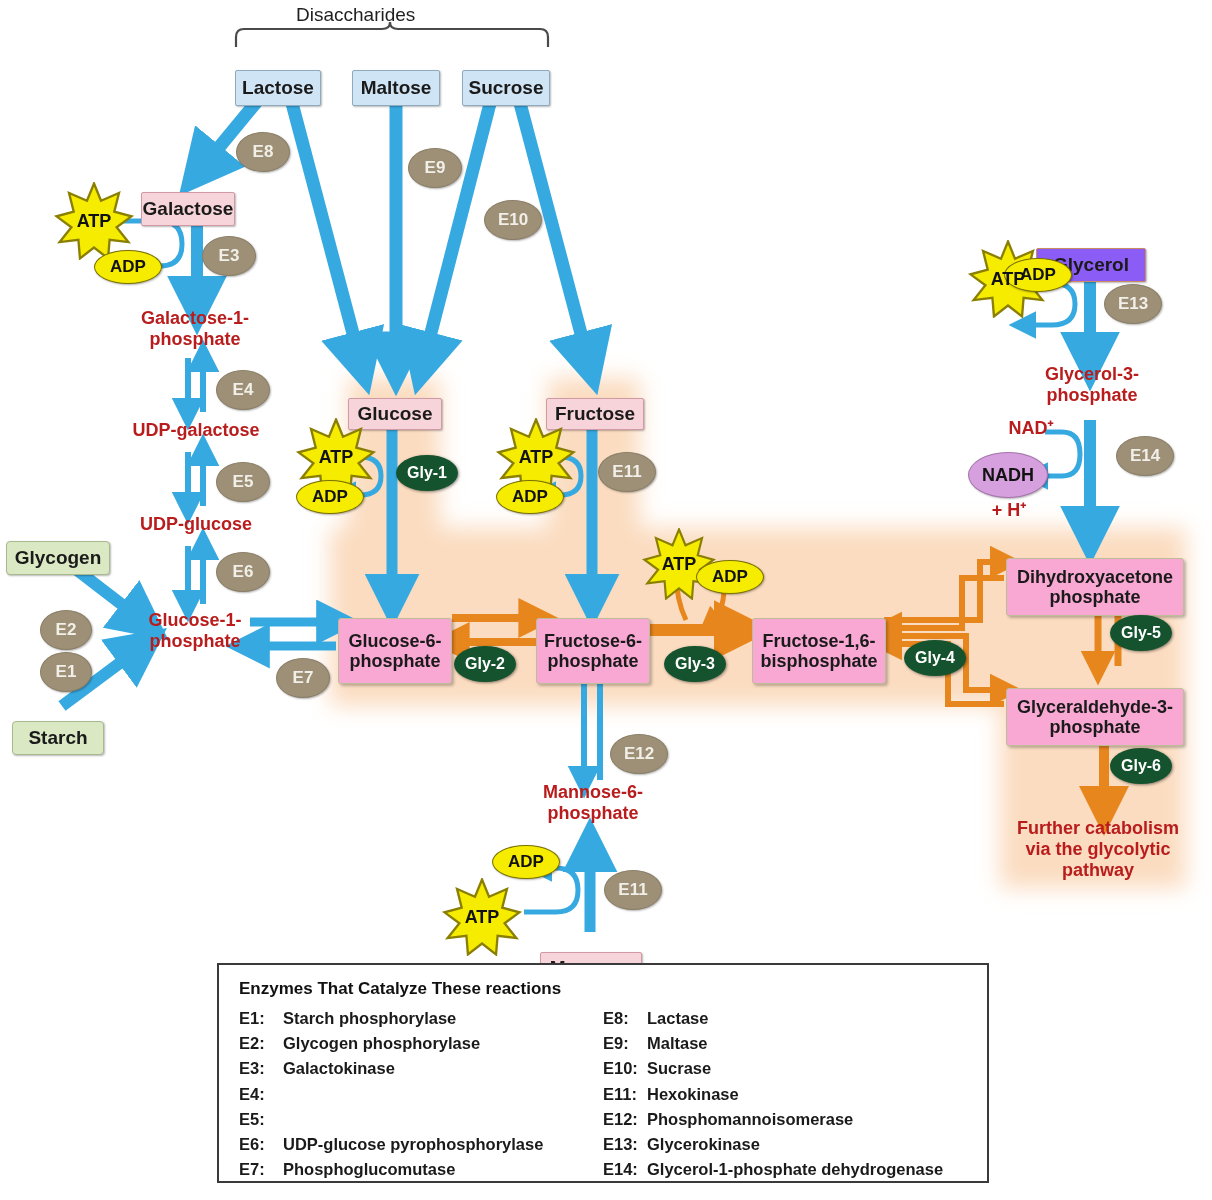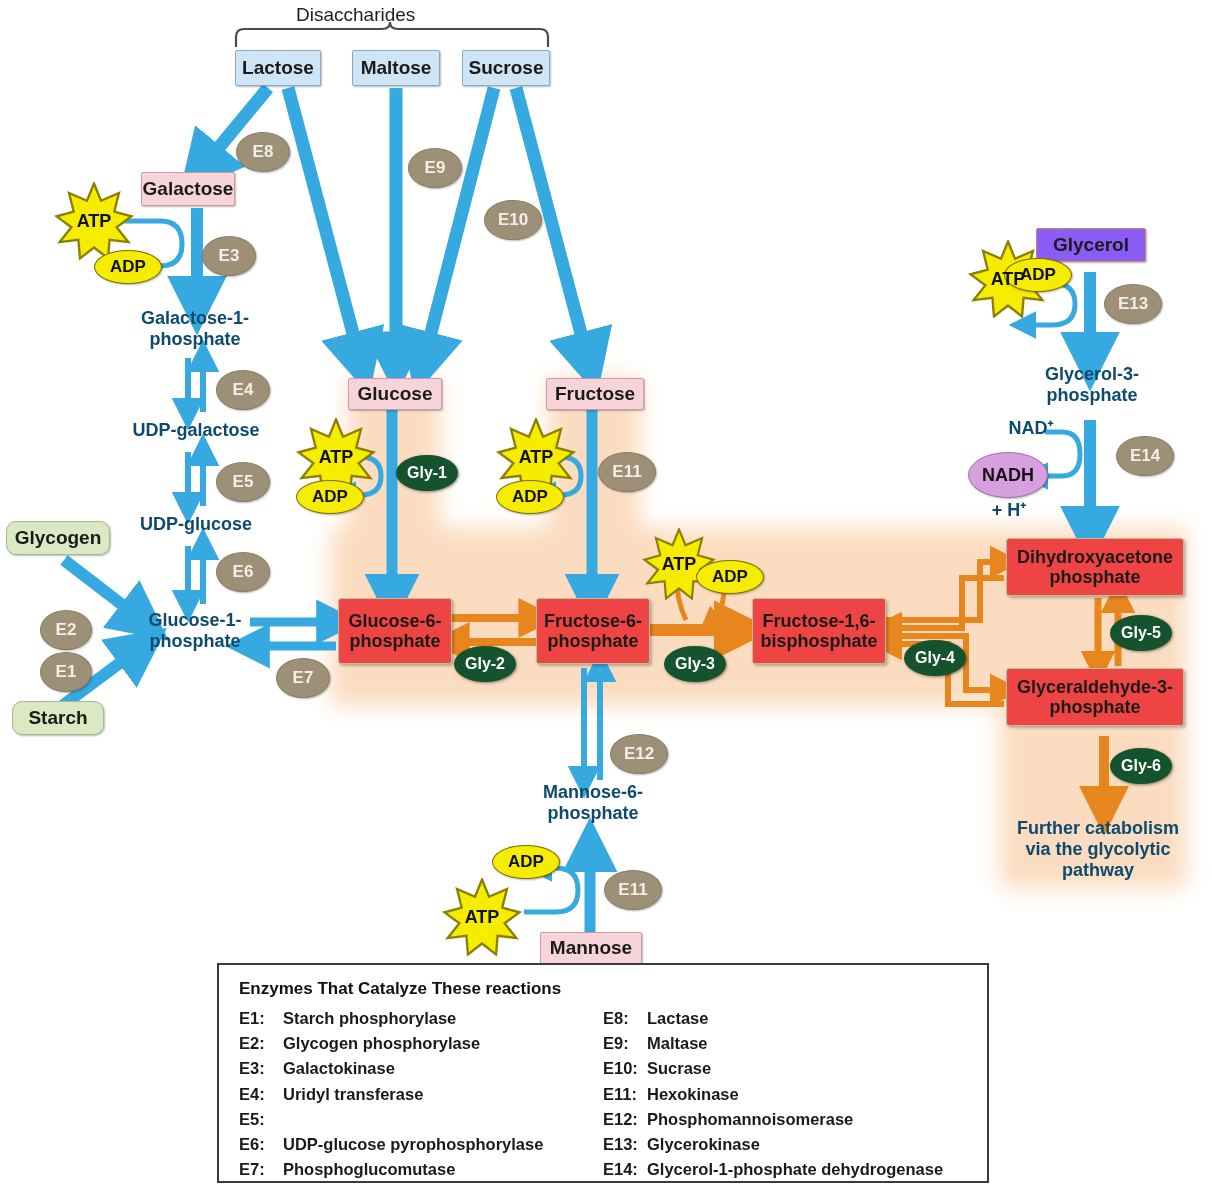--- a/index.html
+++ b/index.html
@@ -1,33 +1,33 @@
 <!DOCTYPE html>
 <html><head>
 <meta charset="utf-8">
 <style>
   html,body{margin:0;padding:0;background:#ffffff;}
   body{width:1212px;height:1200px;font-family:"Liberation Sans",sans-serif;position:relative;overflow:hidden;}
   #stage{position:relative;width:1212px;height:1200px;}
   svg#diagram{position:absolute;left:0;top:0;width:1212px;height:1200px;}
 
   .nodebox{position:absolute;box-sizing:border-box;display:flex;align-items:center;justify-content:center;
-           text-align:center;font-weight:bold;color:#1a1a1a;line-height:1.12;}
+           text-align:center;font-weight:bold;color:#1a1a1a;line-height:1.12;margin-top:20px;}
   .b-disacch{background:#cfe4f5;border:1.5px solid #8fa9bd;font-size:19px;border-radius:2px;
              box-shadow:1px 1px 2px rgba(0,0,0,.28);}
   .b-sugar{background:#f7d3da;border:1.5px solid #cf9aa6;font-size:19px;border-radius:2px;
            box-shadow:1px 1px 2px rgba(0,0,0,.28);}
-  .b-poly{background:#dbe8c4;border:1.5px solid #a8b98c;font-size:19px;border-radius:10px;
+  .b-poly{background:#dbe8c4;border:1.5px solid #a8b98c;font-size:19px;border-radius:4px;
           box-shadow:1px 1px 2px rgba(0,0,0,.28);}
   .b-glycerol{background:#8b5cf6;border:1.5px solid #c98a61;font-size:19px;border-radius:2px;
               box-shadow:1px 1px 2px rgba(0,0,0,.28);}
-  .b-inter{background:#ef4444;border:1.5px solid #bdbd9a;font-size:18px;border-radius:3px;
+  .b-inter{background:#f9a8d4;border:1.5px solid #bdbd9a;font-size:18px;border-radius:3px;
            box-shadow:2px 2px 3px rgba(0,0,0,.25);}
 
-  .plaintext{position:absolute;text-align:center;font-weight:bold;color:#0c4a6e;font-size:18px;line-height:1.16;}
+  .plaintext{position:absolute;text-align:center;font-weight:bold;color:#b91c1c;font-size:18px;line-height:1.16;}
 
   .ezoval{position:absolute;display:flex;align-items:center;justify-content:center;
           background:#9d9076;border-radius:50%;color:#f2efe8;font-weight:bold;font-size:17px;
           box-shadow:1px 1px 2px rgba(0,0,0,.3);border:1px solid #8a7e66;}
   .glyoval{position:absolute;display:flex;align-items:center;justify-content:center;
            background:#14532d;border-radius:50%;color:#ffffff;font-weight:bold;font-size:16px;
            box-shadow:1px 1px 3px rgba(0,0,0,.45);}
   .adpoval{position:absolute;display:flex;align-items:center;justify-content:center;
            background:#f5ec00;border-radius:50%;color:#121212;font-weight:bold;font-size:17px;
            border:1.6px solid #7a7000;box-shadow:1px 1px 2px rgba(0,0,0,.3);}
@@ -315,21 +315,20 @@
           <div class="legrow">
             <span class="legcode">E2:</span>
             <span class="legname">Glycogen phosphorylase</span>
           </div>
           <div class="legrow">
             <span class="legcode">E3:</span>
             <span class="legname">Galactokinase</span>
           </div>
           <div class="legrow">
             <span class="legcode">E4:</span>
-            <span class="legname">Uridyl transferase</span>
           </div>
           <div class="legrow">
             <span class="legcode">E5:</span>
           </div>
           <div class="legrow">
             <span class="legcode">E6:</span>
             <span class="legname">UDP-glucose pyrophosphorylase</span>
           </div>
           <div class="legrow">
             <span class="legcode">E7:</span>

